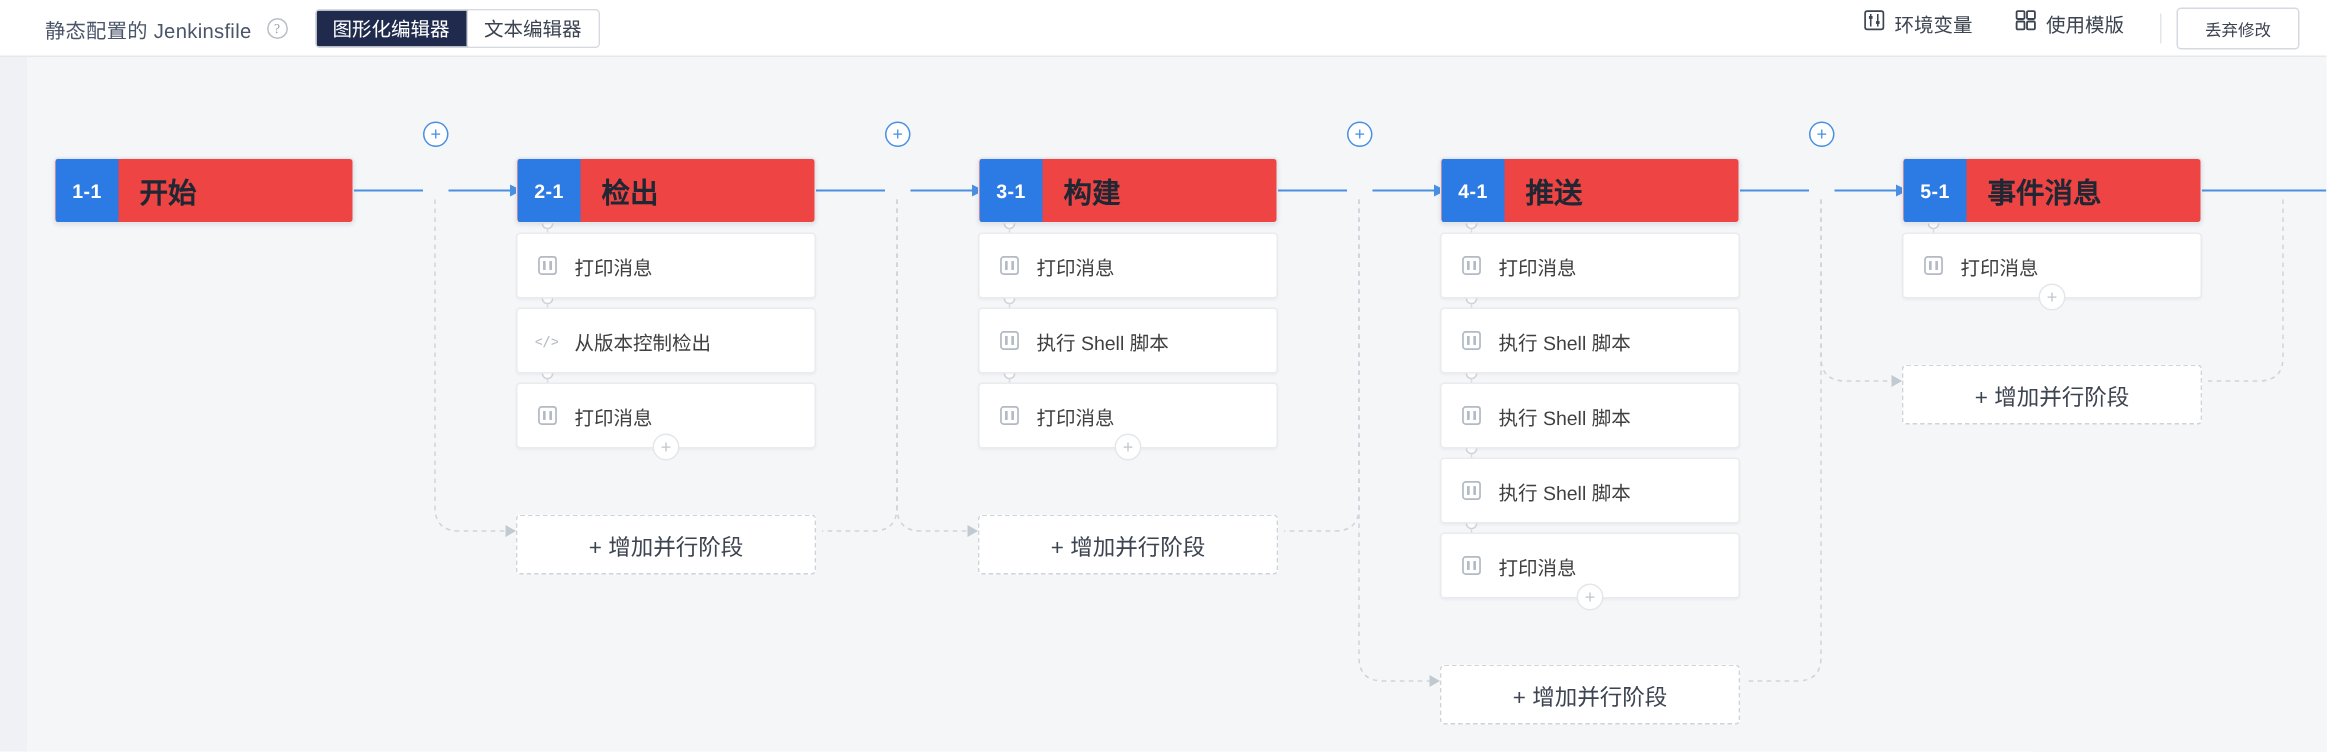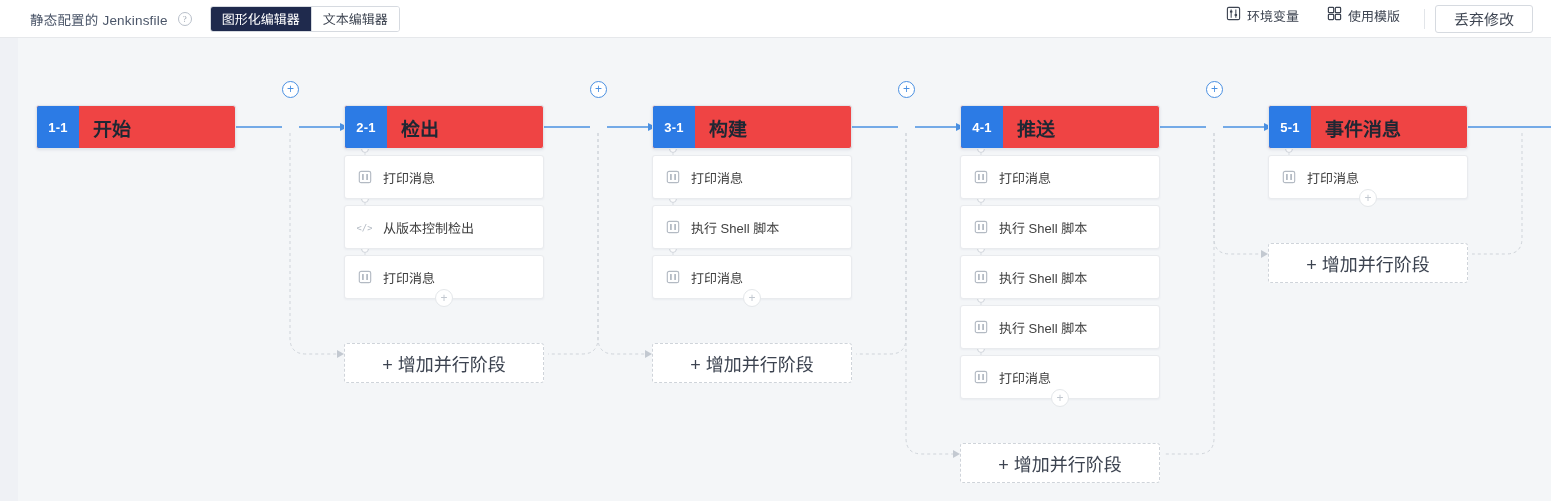--- a/index.html
+++ b/index.html
@@ -48,21 +48,21 @@
     margin-left: auto; display: flex; align-items: center;
     padding-right: 18px; gap: 0px; height: 100%;
   }
   .tool-btn {
     display: flex; align-items: flex-start; gap: 6px;
     font-size: 13px; color: #3d4451; cursor: pointer;
     padding: 0 14px; height: 26px; white-space: nowrap;
   }
   .tool-sep { width: 1px; height: 20px; background: #e2e5e9; margin: 0 10px; }
   .discard-btn {
-    font-size: 15px; color: #3d4451; background: #fff;
+    font-size: 11px; color: #3d4451; background: #fff;
     border: 1px solid #d6dae0; border-radius: 3px;
     height: 28px; padding: 0 18px;
     display: flex; align-items: center; cursor: pointer; white-space: nowrap;
   }
   .ico { display: inline-block; line-height: 0; }
 
   
   .canvas {
     position: absolute; left: 0; top: 38px;
     width: 1551px; height: 463px;
@@ -121,21 +121,21 @@
     background: #ffffff; border: 1px solid #e4e7ea;
     color: #c2c8d0; font-size: 12px; line-height: 16px; text-align: center;
     z-index: 8; cursor: pointer;
   }
 
   .parallel-btn {
     width: 200px; height: 40px;
     border: 1px dashed #cfd4da; border-radius: 3px;
     background: #ffffff;
     display: flex; align-items: center; justify-content: center;
-    font-size: 18px; color: #3d4451; cursor: pointer;
+    font-size: 15px; color: #3d4451; cursor: pointer;
     position: relative; z-index: 6;
   }
 
   .conn-plus {
     position: absolute; width: 17px; height: 17px; border-radius: 50%;
     background: #ffffff; border: 1px solid #4a90e2; color: #4a90e2;
     font-size: 12px; line-height: 15px; text-align: center;
     cursor: pointer; z-index: 7;
   }
 </style>

